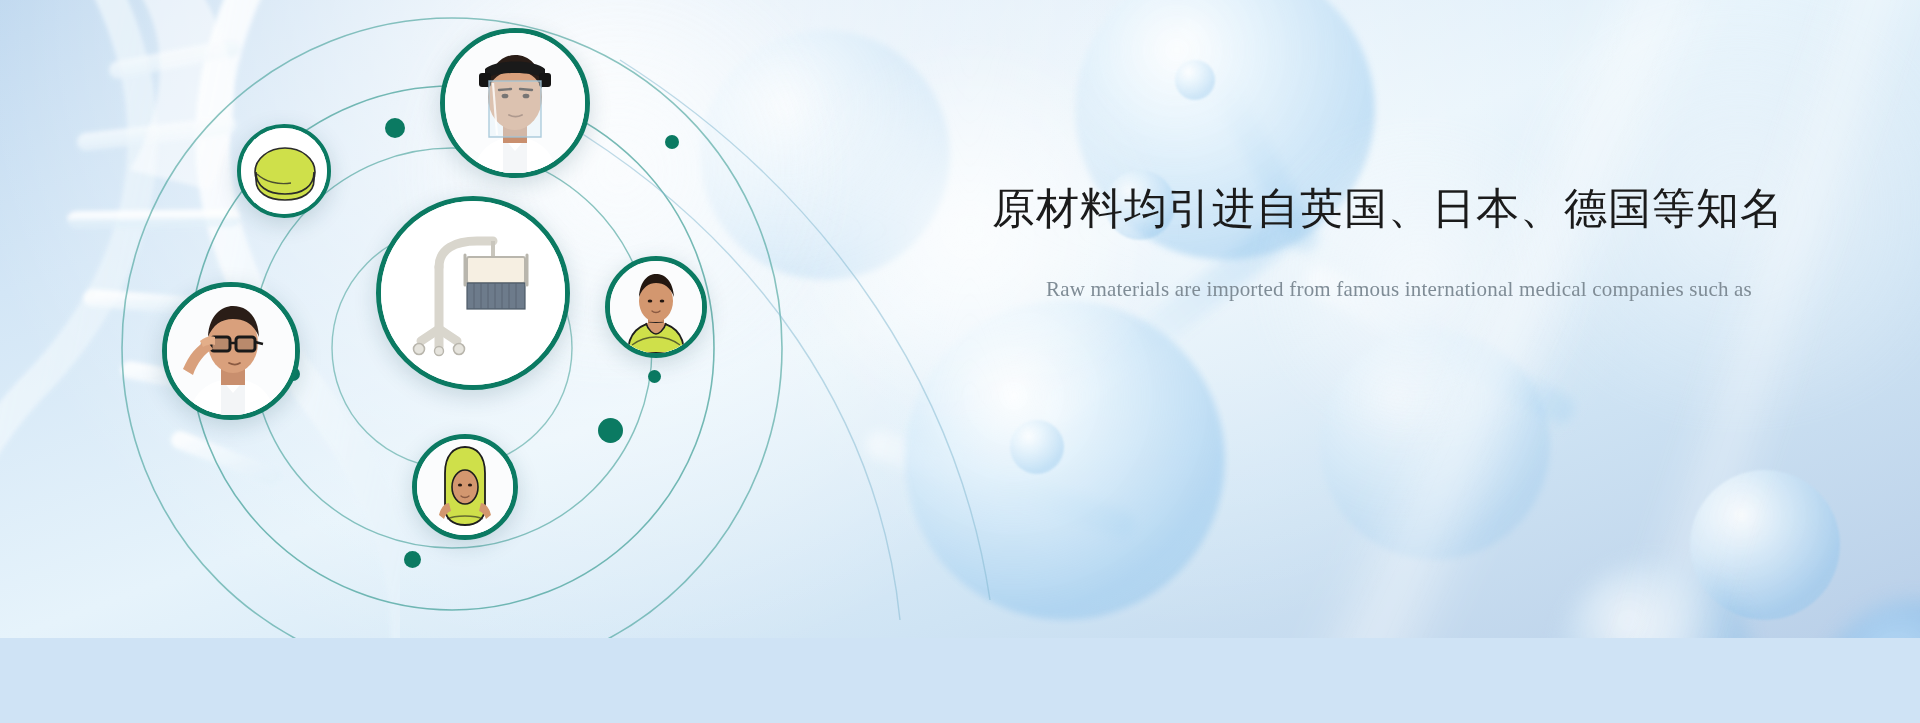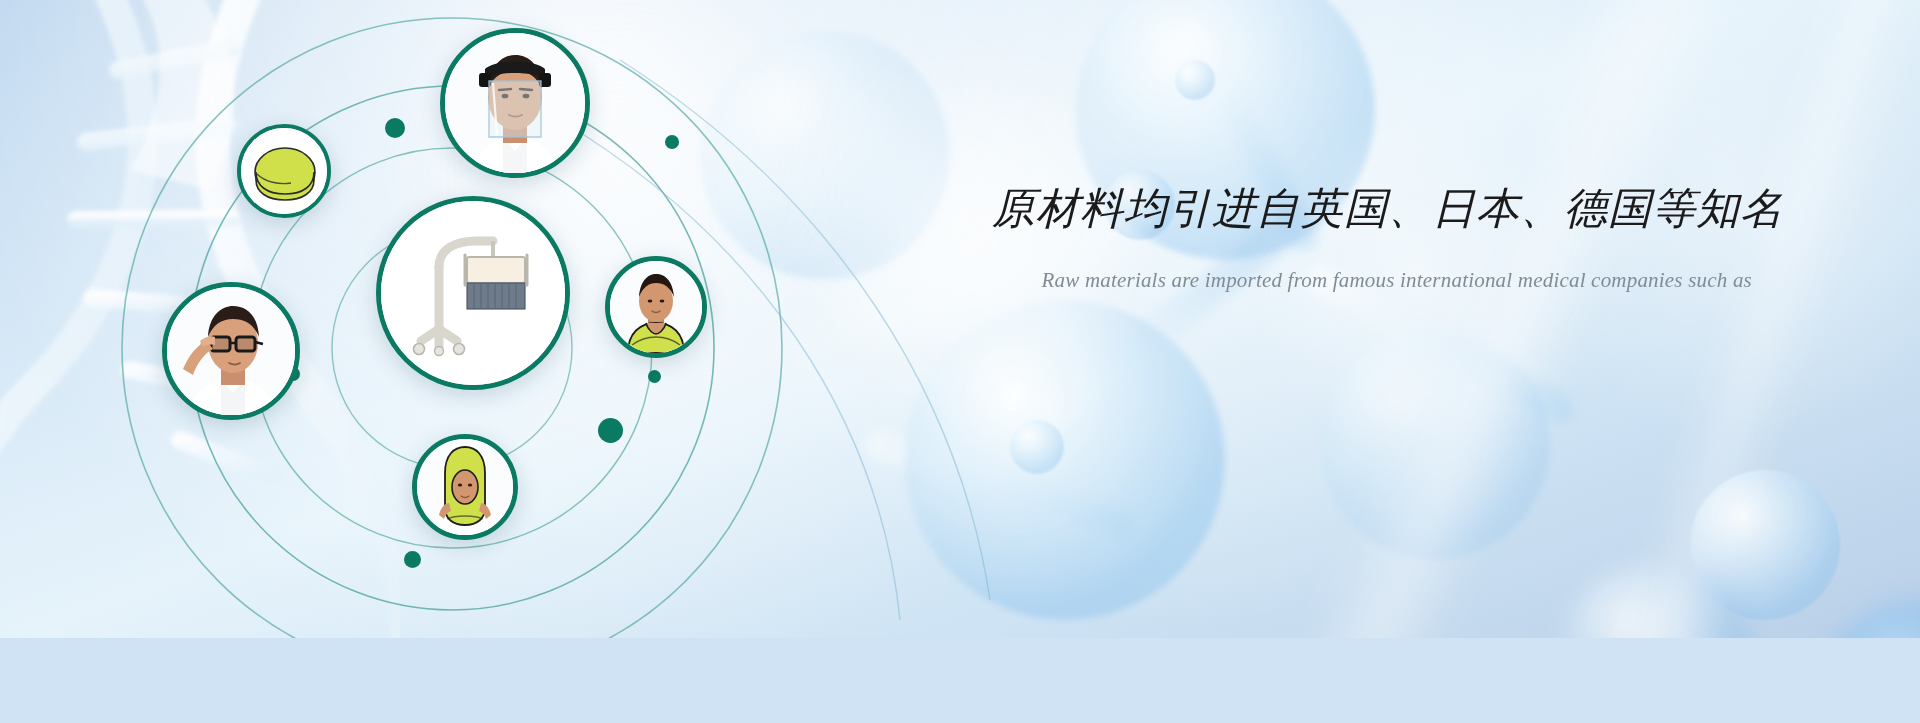--- a/index.html
+++ b/index.html
@@ -7,21 +7,20 @@
     width:1920px;height:723px;overflow:hidden;
     font-family:"Liberation Sans",sans-serif;
     background:#cfe3f5;
   }
   .banner{
     position:relative;width:1920px;height:638px;overflow:hidden;
     background:
       radial-gradient(circle at 30% 12%, rgba(255,255,255,.85) 0%, rgba(255,255,255,0) 42%),
       radial-gradient(circle at 62% 22%, rgba(255,255,255,.55) 0%, rgba(255,255,255,0) 38%),
       linear-gradient(160deg,#bfd8ef 0%,#d3e6f6 22%,#e6f3fb 48%,#cfe4f4 72%,#b9cfe8 100%);
-    font-style: italic;
   }
 
   
   .bg-layer{position:absolute;inset:0;}
   .sphere{
     position:absolute;border-radius:50%;
     background:radial-gradient(circle at 34% 30%, rgba(255,255,255,.95) 0%, rgba(226,242,252,.75) 28%, rgba(150,200,238,.55) 70%, rgba(120,180,225,.35) 100%);
     filter:blur(1px);
   }
   .sphere.big{filter:blur(3px);}
@@ -63,21 +62,21 @@
   .copy{
     position:absolute;right:168px;top:178px;width:760px;text-align:right;
   }
   .headline{
     font-family:"Liberation Sans",sans-serif;
     font-size:43px;line-height:1.42;color:#1b1b1b;
     letter-spacing:1px;font-weight:400;white-space:nowrap;
   }
   .headline .l2{display:block;}
   .sub{
-    margin-top:23px;
+    margin-top:32px;
     font-family:"Liberation Serif",serif;
     font-size:21px;line-height:1.72;color:#7f8c96;letter-spacing:.2px;
   }
   .sub .s-l{display:block;}
 
   
   .art{position:absolute;inset:0;}
   .art svg{width:100%;height:100%;display:block;}
 </style>
 </head>

